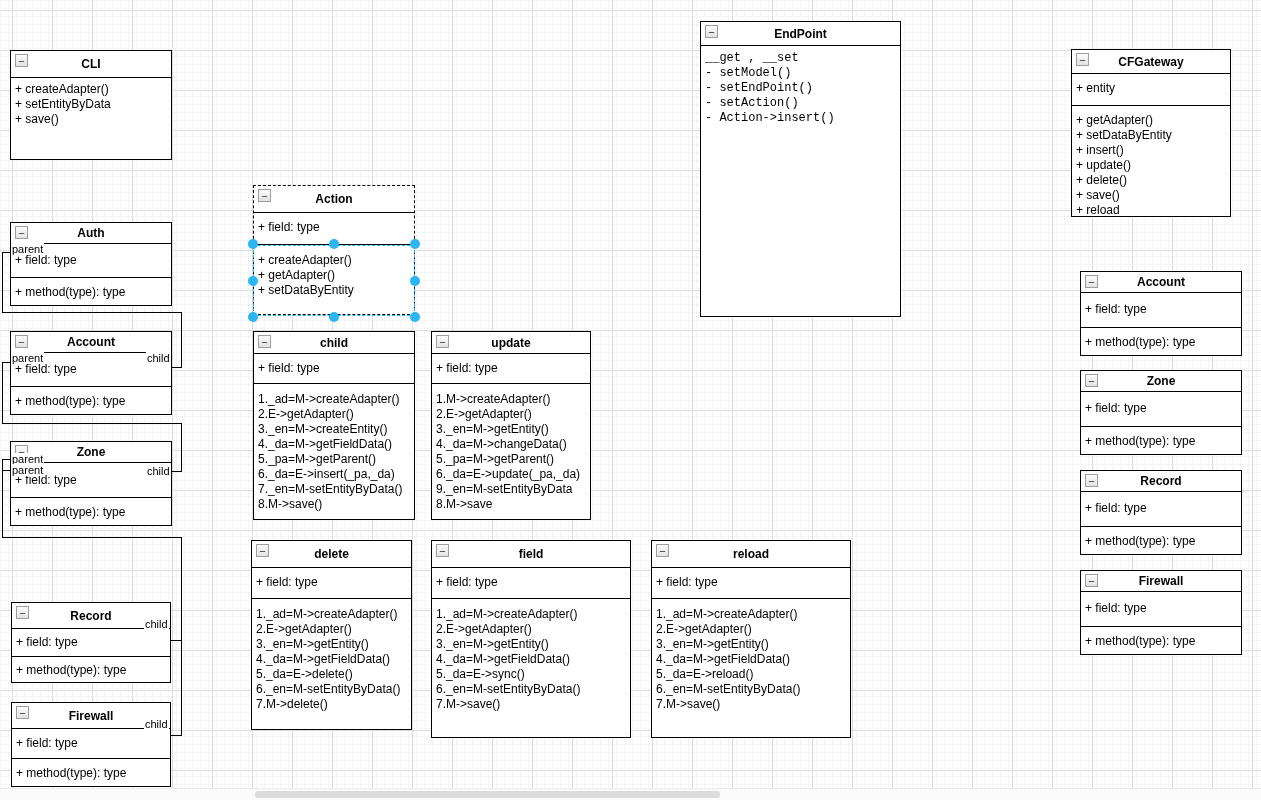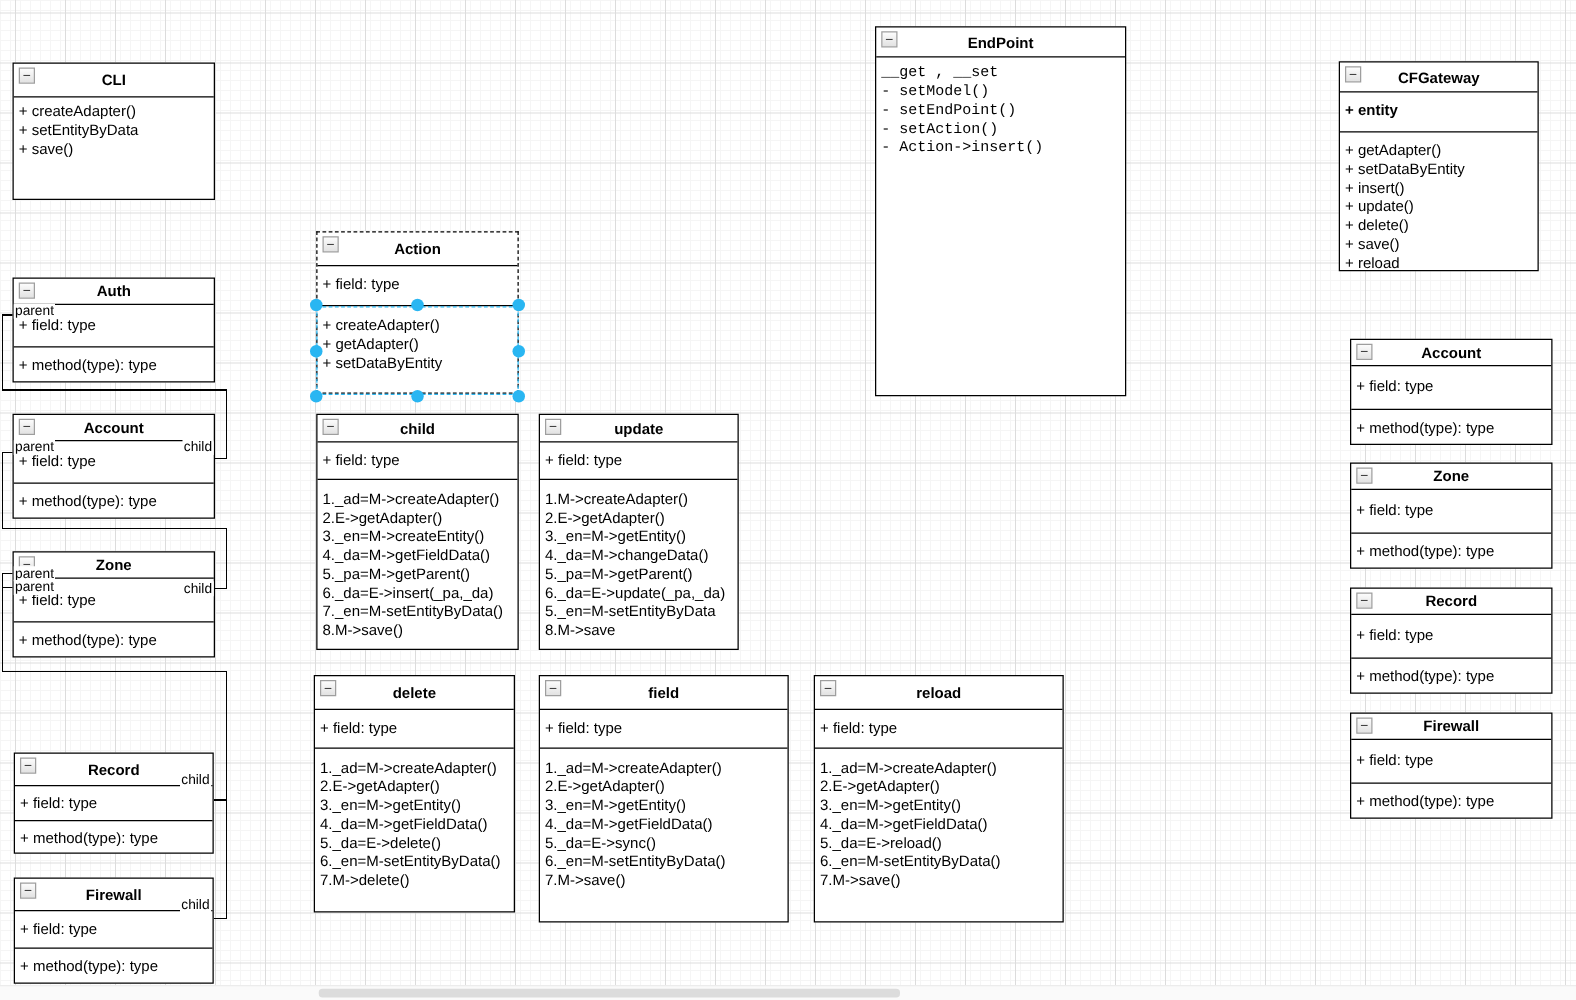--- a/index.html
+++ b/index.html
@@ -192,21 +192,21 @@
         <div class="uml-attrs" style="height: 30px; padding-top: 7px;">
           <div class="uml-line">+ field: type</div>
         </div>
         <div class="uml-methods" style="padding-top: 8px;">
           <div class="uml-line">1.M-&gt;createAdapter()</div>
           <div class="uml-line">2.E-&gt;getAdapter()</div>
           <div class="uml-line">3._en=M-&gt;getEntity()</div>
           <div class="uml-line">4._da=M-&gt;changeData()</div>
           <div class="uml-line">5._pa=M-&gt;getParent()</div>
           <div class="uml-line">6._da=E-&gt;update(_pa,_da)</div>
-          <div class="uml-line">5._en=M-setEntityByData</div>
+          <div class="uml-line">9._en=M-setEntityByData</div>
           <div class="uml-line">8.M-&gt;save</div>
         </div>
       </div>
       <div class="uml-class" style="left: 251px; top: 540px; width: 161px; height: 190px;">
         <div class="uml-title" style="height: 27px;">
           <span class="collapse-icon">−</span>
           <span>delete</span>
         </div>
         <div class="uml-attrs" style="height: 31px; padding-top: 7px;">
           <div class="uml-line">+ field: type</div>
@@ -268,21 +268,21 @@
           <div class="uml-line">- setEndPoint()</div>
           <div class="uml-line">- setAction()</div>
           <div class="uml-line">- Action-&gt;insert()</div>
         </div>
       </div>
       <div class="uml-class" style="left: 1071px; top: 49px; width: 160px; height: 168px;">
         <div class="uml-title" style="height: 24px;">
           <span class="collapse-icon">−</span>
           <span>CFGateway</span>
         </div>
-        <div class="uml-attrs" style="height: 32px; padding-top: 7px; font-weight: bold;">
+        <div class="uml-attrs" style="height: 32px; padding-top: 7px;">
           <div class="uml-line">+ entity</div>
         </div>
         <div class="uml-methods" style="padding-top: 7px;">
           <div class="uml-line">+ getAdapter()</div>
           <div class="uml-line">+ setDataByEntity</div>
           <div class="uml-line">+ insert()</div>
           <div class="uml-line">+ update()</div>
           <div class="uml-line">+ delete()</div>
           <div class="uml-line">+ save()</div>
           <div class="uml-line">+ reload</div>

